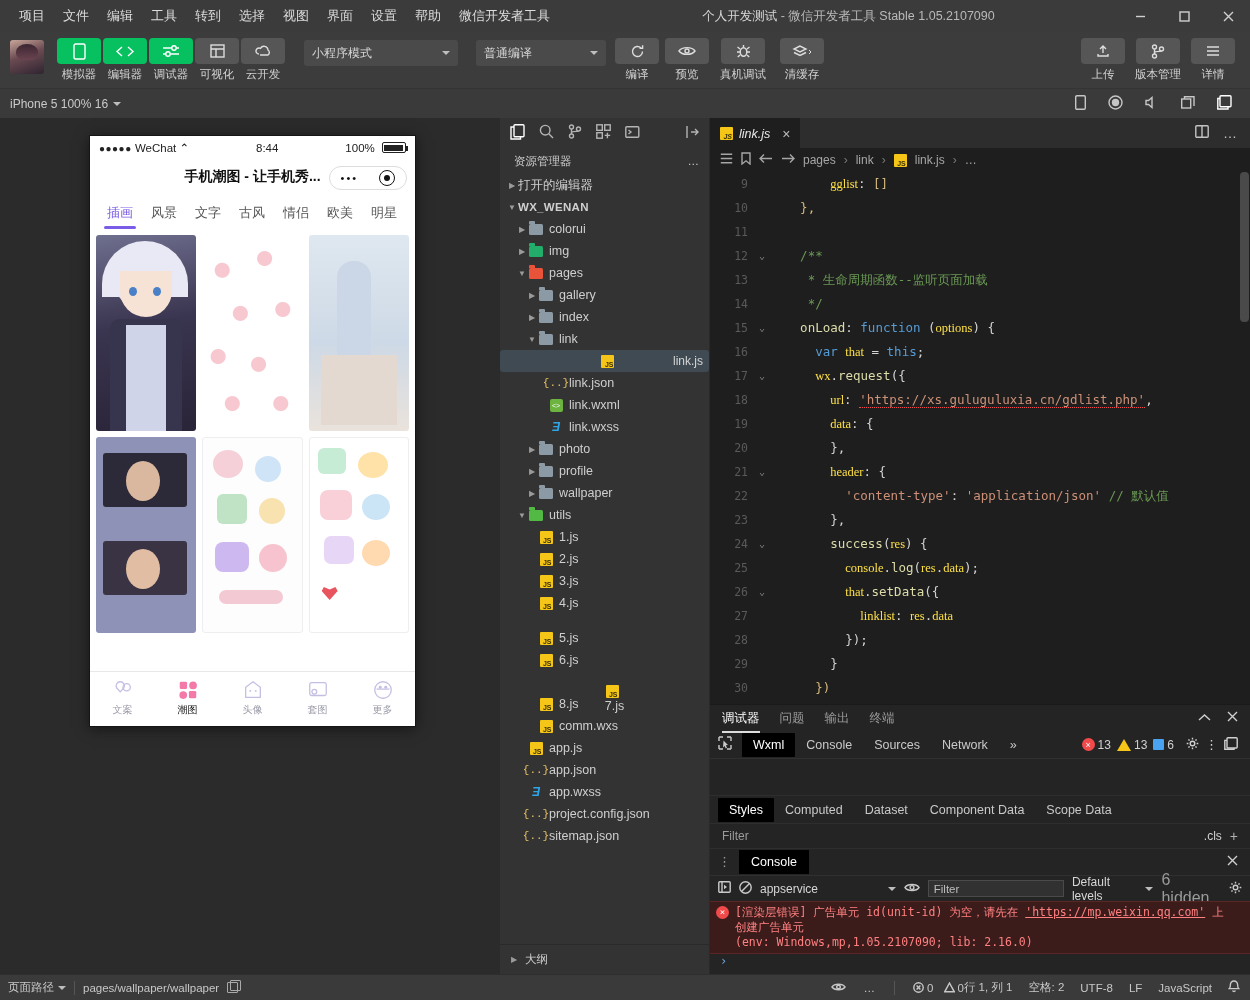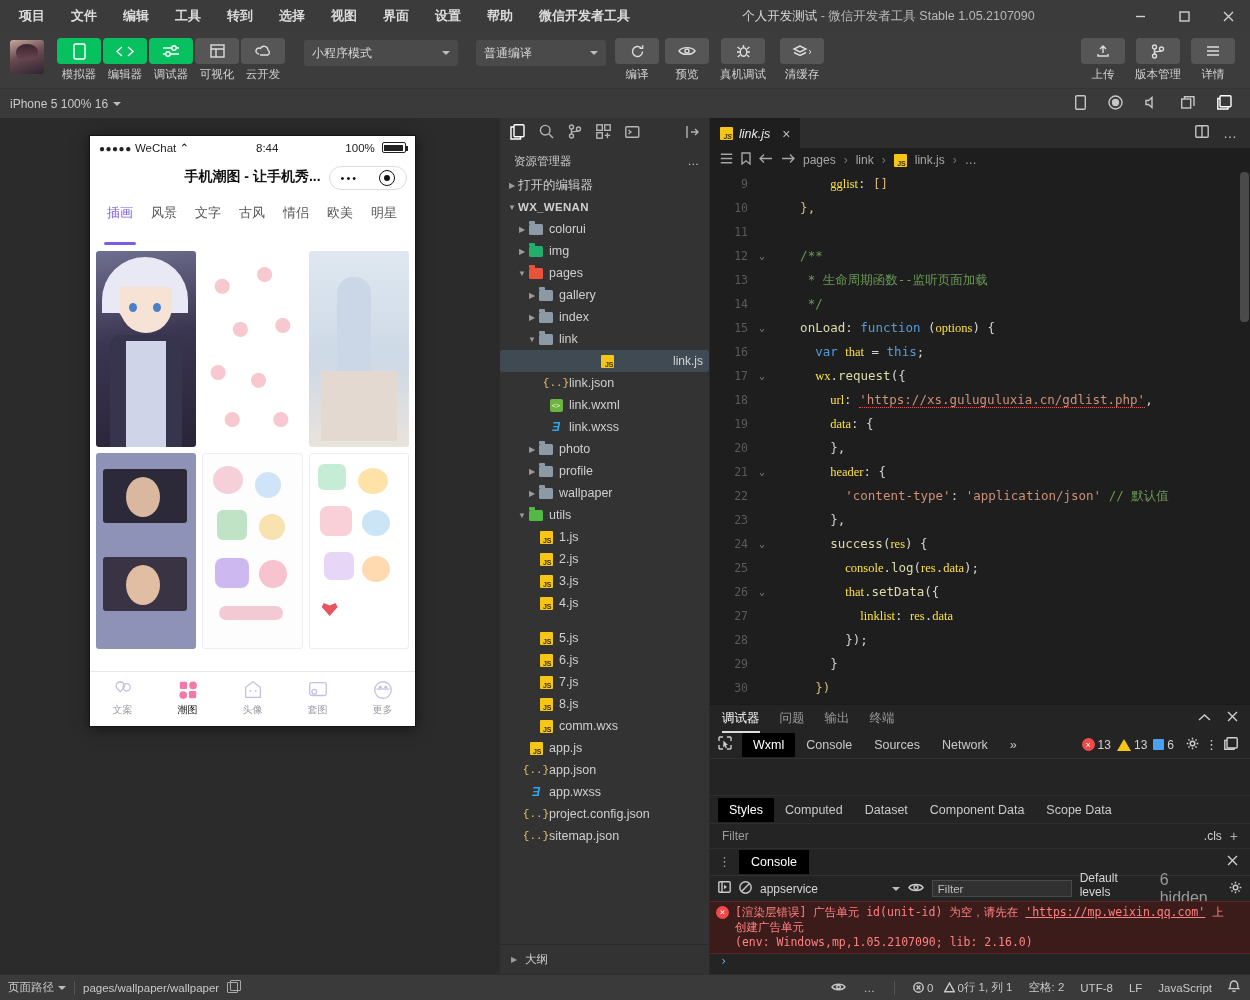--- a/index.html
+++ b/index.html
@@ -6,21 +6,21 @@
   html,body { width:1250px; height:1000px; overflow:hidden; }
   body {
     font-family: "Liberation Sans", "DejaVu Sans", sans-serif;
     background:#2b2b2b; color:#cfcfcf; font-size:12px;
     -webkit-font-smoothing:antialiased;
   }
   .app { position:relative; width:1250px; height:1000px; display:flex; flex-direction:column; background:#3c3c3c; }
 
   
   .titlebar { height:32px; background:#3b3b3b; display:flex; align-items:center; flex:0 0 32px; }
-  .menu { display:flex; align-items:center; padding-left:10px; gap:8px;font-weight:bold; }
+  .menu { display:flex; align-items:center; padding-left:10px; gap:0px; }
   .menu-item { padding:4px 9px; font-size:13px; color:#dcdcdc; cursor:default; white-space:nowrap; }
   .title-center { flex:1; text-align:center; font-size:12.5px; color:#b9b9b9; padding-left:20px; }
   .title-center .proj { color:#d8d8d8; }
   .win-btns { display:flex; height:32px; }
   .win-btn { width:44px; height:32px; display:flex; align-items:center; justify-content:center; color:#d0d0d0; }
   .win-btn svg { display:block; }
 
   
   .toolbar { height:56px; background:#3c3c3c; display:flex; align-items:flex-start; padding:6px 10px 0 10px; flex:0 0 56px; position:relative; }
   .avatar { width:34px; height:34px; border-radius:3px; margin-top:2px; margin-right:12px;
@@ -58,21 +58,21 @@
   .batt:before { content:""; position:absolute; inset:1.5px; background:#222; }
   .batt:after { content:""; position:absolute; right:-3px; top:3px; width:2px; height:5px; background:#222; }
   .ph-nav { height:34px; display:flex; align-items:center; justify-content:center; position:relative; background:#fff; }
   .ph-title { font-size:14px; color:#111; font-weight:bold; }
   .caps { position:absolute; right:8px; top:6px; width:78px; height:24px; border:1px solid #ddd; border-radius:12px;
           display:flex; align-items:center; justify-content:space-around; }
   .caps .d3 { letter-spacing:2px; font-size:11px; color:#111; }
   .caps .tgt { width:16px; height:16px; border:1.6px solid #111; border-radius:50%; display:flex; align-items:center; justify-content:center;}
   .caps .tgt i { width:6px; height:6px; background:#111; border-radius:50%; display:block;}
   .ph-tabs { display:flex; padding:6px 0 0 8px; font-size:13px; color:#555; gap:0px; }
-  .ph-tab { padding:4px 9px 23px; position:relative; white-space:nowrap; }
+  .ph-tab { padding:4px 9px 7px; position:relative; white-space:nowrap; }
   .ph-tab.active { color:#7b5ce6; }
   .ph-tab.active:after { content:""; position:absolute; left:6px; right:6px; bottom:0; height:3px; background:#7b5ce6; border-radius:2px;}
   .grid { flex:1; padding:6px 6px 0; display:grid; grid-template-columns:repeat(3,1fr); gap:6px; align-content:start; overflow:hidden;}
   .card { border-radius:3px; height:196px; overflow:hidden; position:relative; }
   .ph-tabbar { height:52px; border-top:1px solid #e8e8e8; display:flex; background:#fff; }
   .tb-item { flex:1; display:flex; flex-direction:column; align-items:center; justify-content:center; gap:2px; }
   .tb-ico { width:22px; height:22px; opacity:.85; }
   .tb-lbl { font-size:10px; color:#9a9aa8; }
   .tb-item.active .tb-lbl { color:#111; }
   .ph-home { height:3px; }
@@ -146,21 +146,21 @@
 
   
   .con { flex:0 0 auto; background:#242424; display:flex; flex-direction:column; }
   .con-head { height:26px; display:flex; align-items:center; gap:8px; padding-left:8px; }
   .con-tab { padding:5px 12px; background:#000; color:#fff; font-size:12.5px; }
   .con-x { margin-left:auto; padding-right:12px; color:#cfcfcf;}
   .con-tools { height:26px; display:flex; align-items:center; gap:8px; padding:0 8px; border-top:1px solid #303030;}
   .ctx-sel { display:flex; align-items:center; justify-content:space-between; width:140px; font-size:12px; color:#d6d6d6; }
   .cfilter { width:140px; height:17px; background:#313131; border:1px solid #4a4a4a; color:#bdbdbd; font-size:11.5px;
              padding:0 5px; display:flex; align-items:center; }
-  .levels { font-size:12px; color:#d6d6d6; display:flex; align-items:center; gap:4px;flex-direction:column;}
+  .levels { font-size:12px; color:#d6d6d6; display:flex; align-items:center; gap:4px;}
   .hidden-n { font-size:16px; color:#9b9b9b; }
   .err-box { background:#3c1b1b; border-top:1px solid #5a2525; border-bottom:1px solid #5a2525; display:flex; gap:6px;
              padding:3px 6px; font-family:"DejaVu Sans Mono","Liberation Mono",monospace; font-size:11.5px; color:#ff8080; line-height:15px;}
   .con-prompt { height:20px; color:#6fa8dc; font-family:"DejaVu Sans Mono",monospace; font-size:12px; padding-left:10px; }
 
   
   .status { height:26px; flex:0 0 26px; background:#3a3a3a; display:flex; align-items:center; font-size:11.5px; color:#c8c8c8;
             border-top:1px solid #2e2e2e;}
   .st-l { display:flex; align-items:center; gap:8px; padding-left:8px; }
   .st-sep { width:1px; height:14px; background:#555; }
@@ -681,21 +681,21 @@
               </span>
               <span>5.js</span>
             </div>
             <div class="row" style="padding-left: 26px;">
               <span class="tw"></span>
               <span class="fico">
                 <span class="jsico">JS</span>
               </span>
               <span>6.js</span>
             </div>
-            <div class="row" style="padding-left: 26px;">
+            <div class="row" style="padding-left: 26px; flex-direction: column;">
               <span class="tw"></span>
               <span class="fico">
                 <span class="jsico">JS</span>
               </span>
               <span>7.js</span>
             </div>
             <div class="row" style="padding-left: 26px;">
               <span class="tw"></span>
               <span class="fico">
                 <span class="jsico">JS</span>

